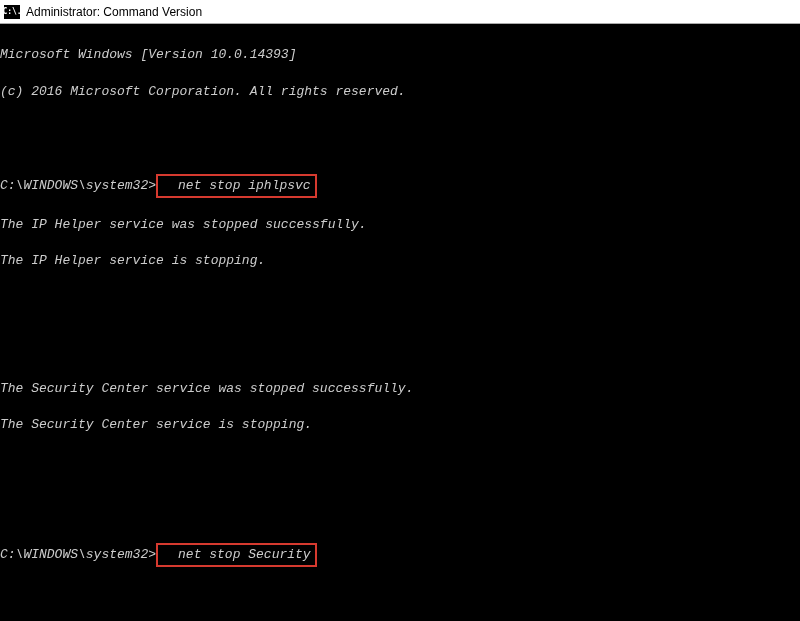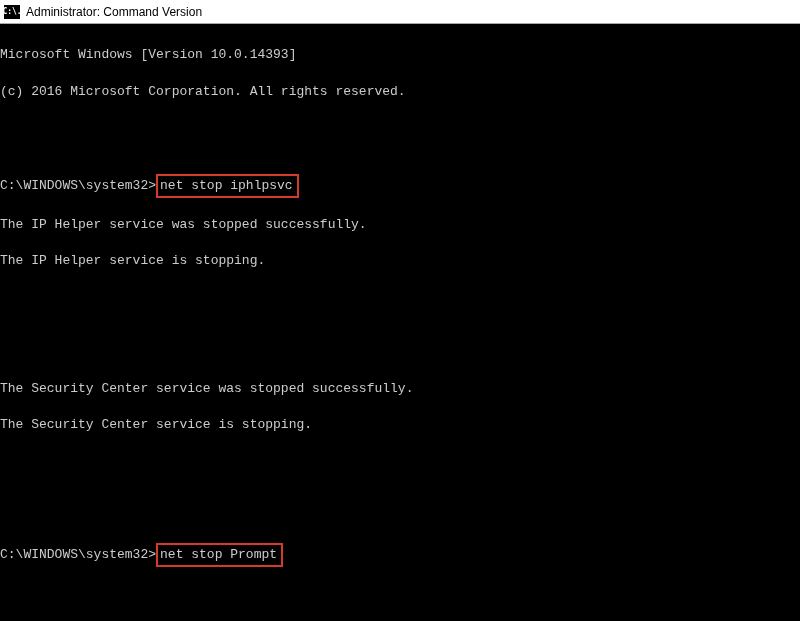--- a/index.html
+++ b/index.html
@@ -40,24 +40,25 @@
       margin-right: 6px;
       font-family: Consolas, monospace;
     }
     .terminal {
       padding: 4px 0 0 0;
       line-height: 1.4;
       white-space: pre;
     }
     .line {
       min-height: 18px;
+      font-style: italic;
     }
     .highlight {
       border: 2px solid #d63a2f;
-      padding: 1px 4px 1px 2px;
+      padding: 1px 4px 1px 20px;
       display: inline-block;
     }
   </style>
 </head>
 <body>
 
 <div class="titlebar">
   <span class="titlebar-icon">C:\.</span>
   <span>Administrator: Command Version</span>
 </div>
@@ -71,21 +72,21 @@
 <div class="line">The IP Helper service was stopped successfully.</div>
 <div class="line">The IP Helper service is stopping.</div>
 <div class="line"> </div>
 <div class="line"> </div>
 
 <div class="line">The Security Center service was stopped successfully.</div>
 <div class="line">The Security Center service is stopping.</div>
 <div class="line"> </div>
 <div class="line"> </div>
 
-<div class="line"><span>C:\WINDOWS\system32&gt;</span><span class="highlight">net stop Prompt</span></div>
+<div class="line"><span>C:\WINDOWS\system32&gt;</span><span class="highlight">net stop Security</span></div>
 
 
 
 
 
 
 
 
 
 

